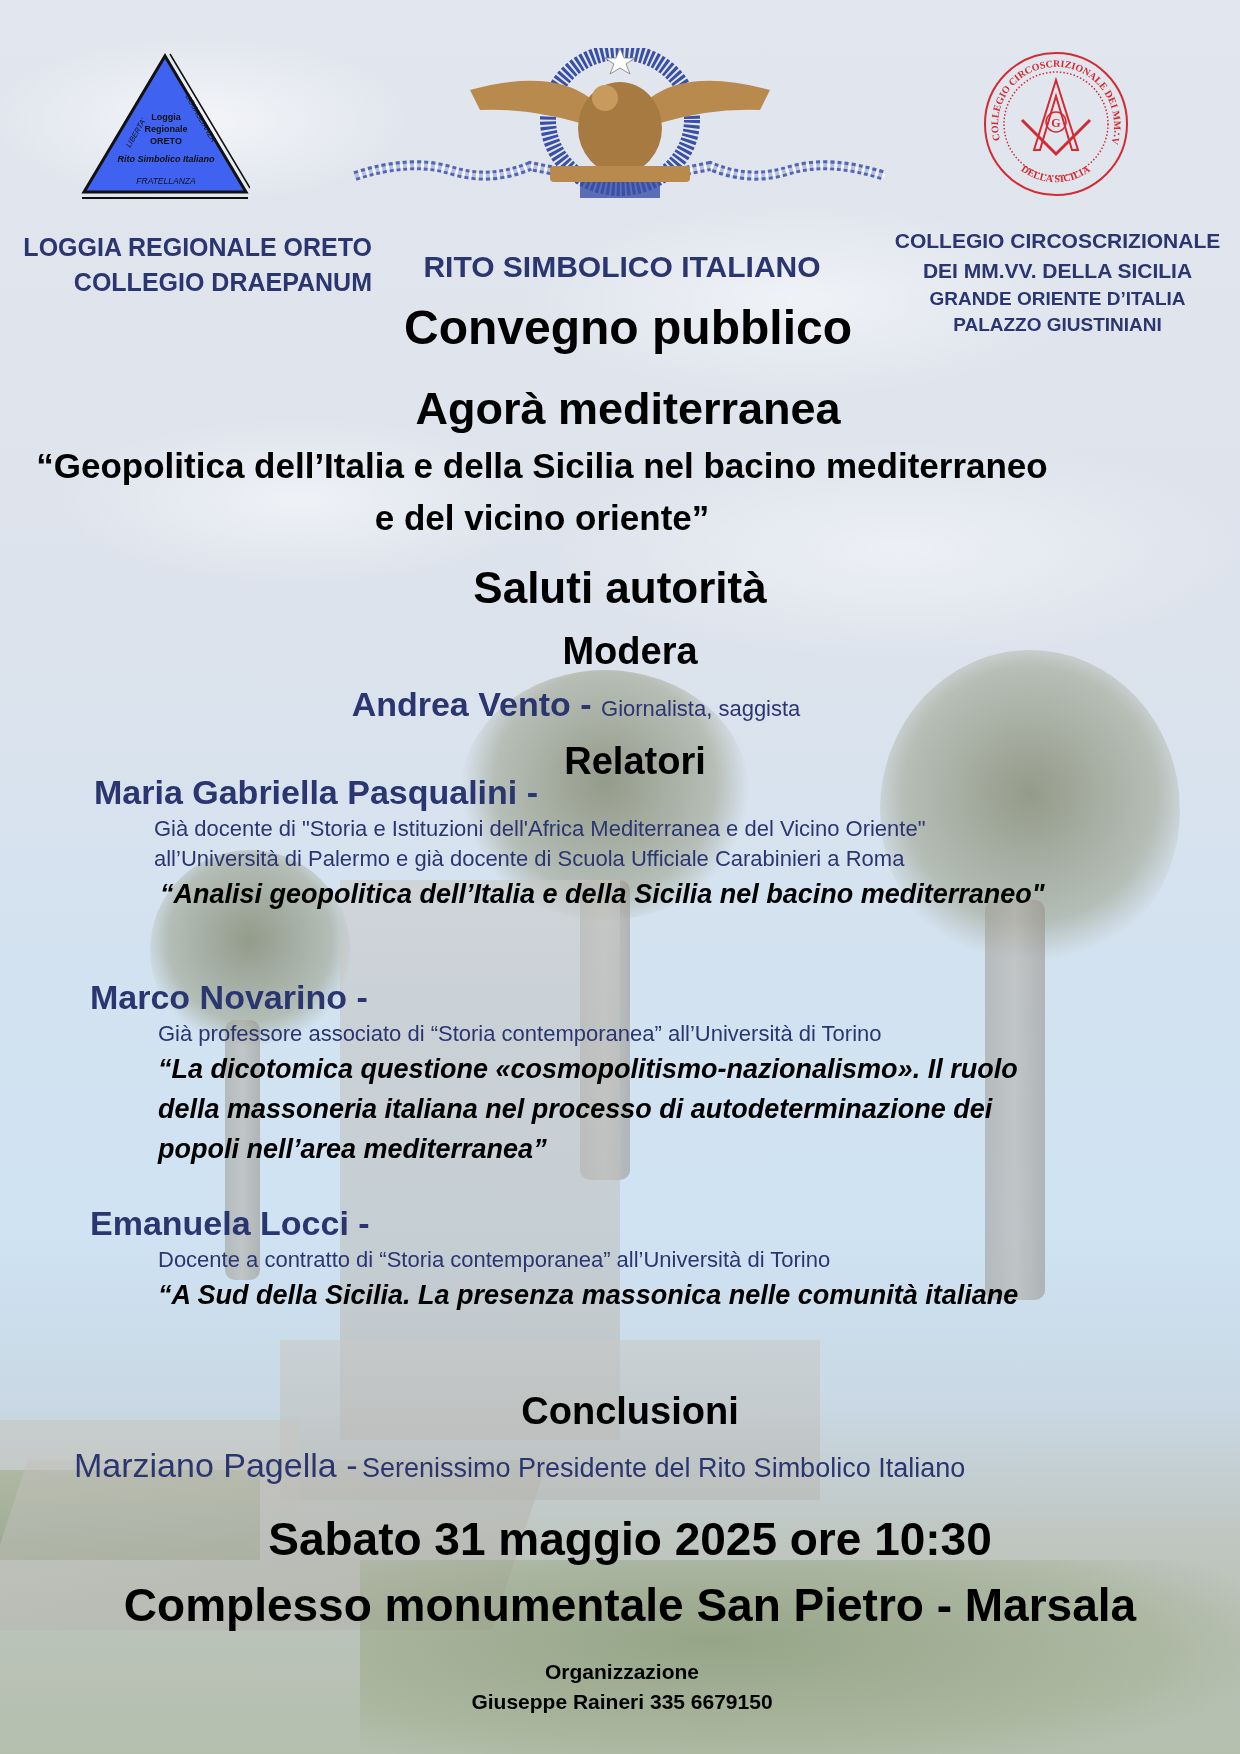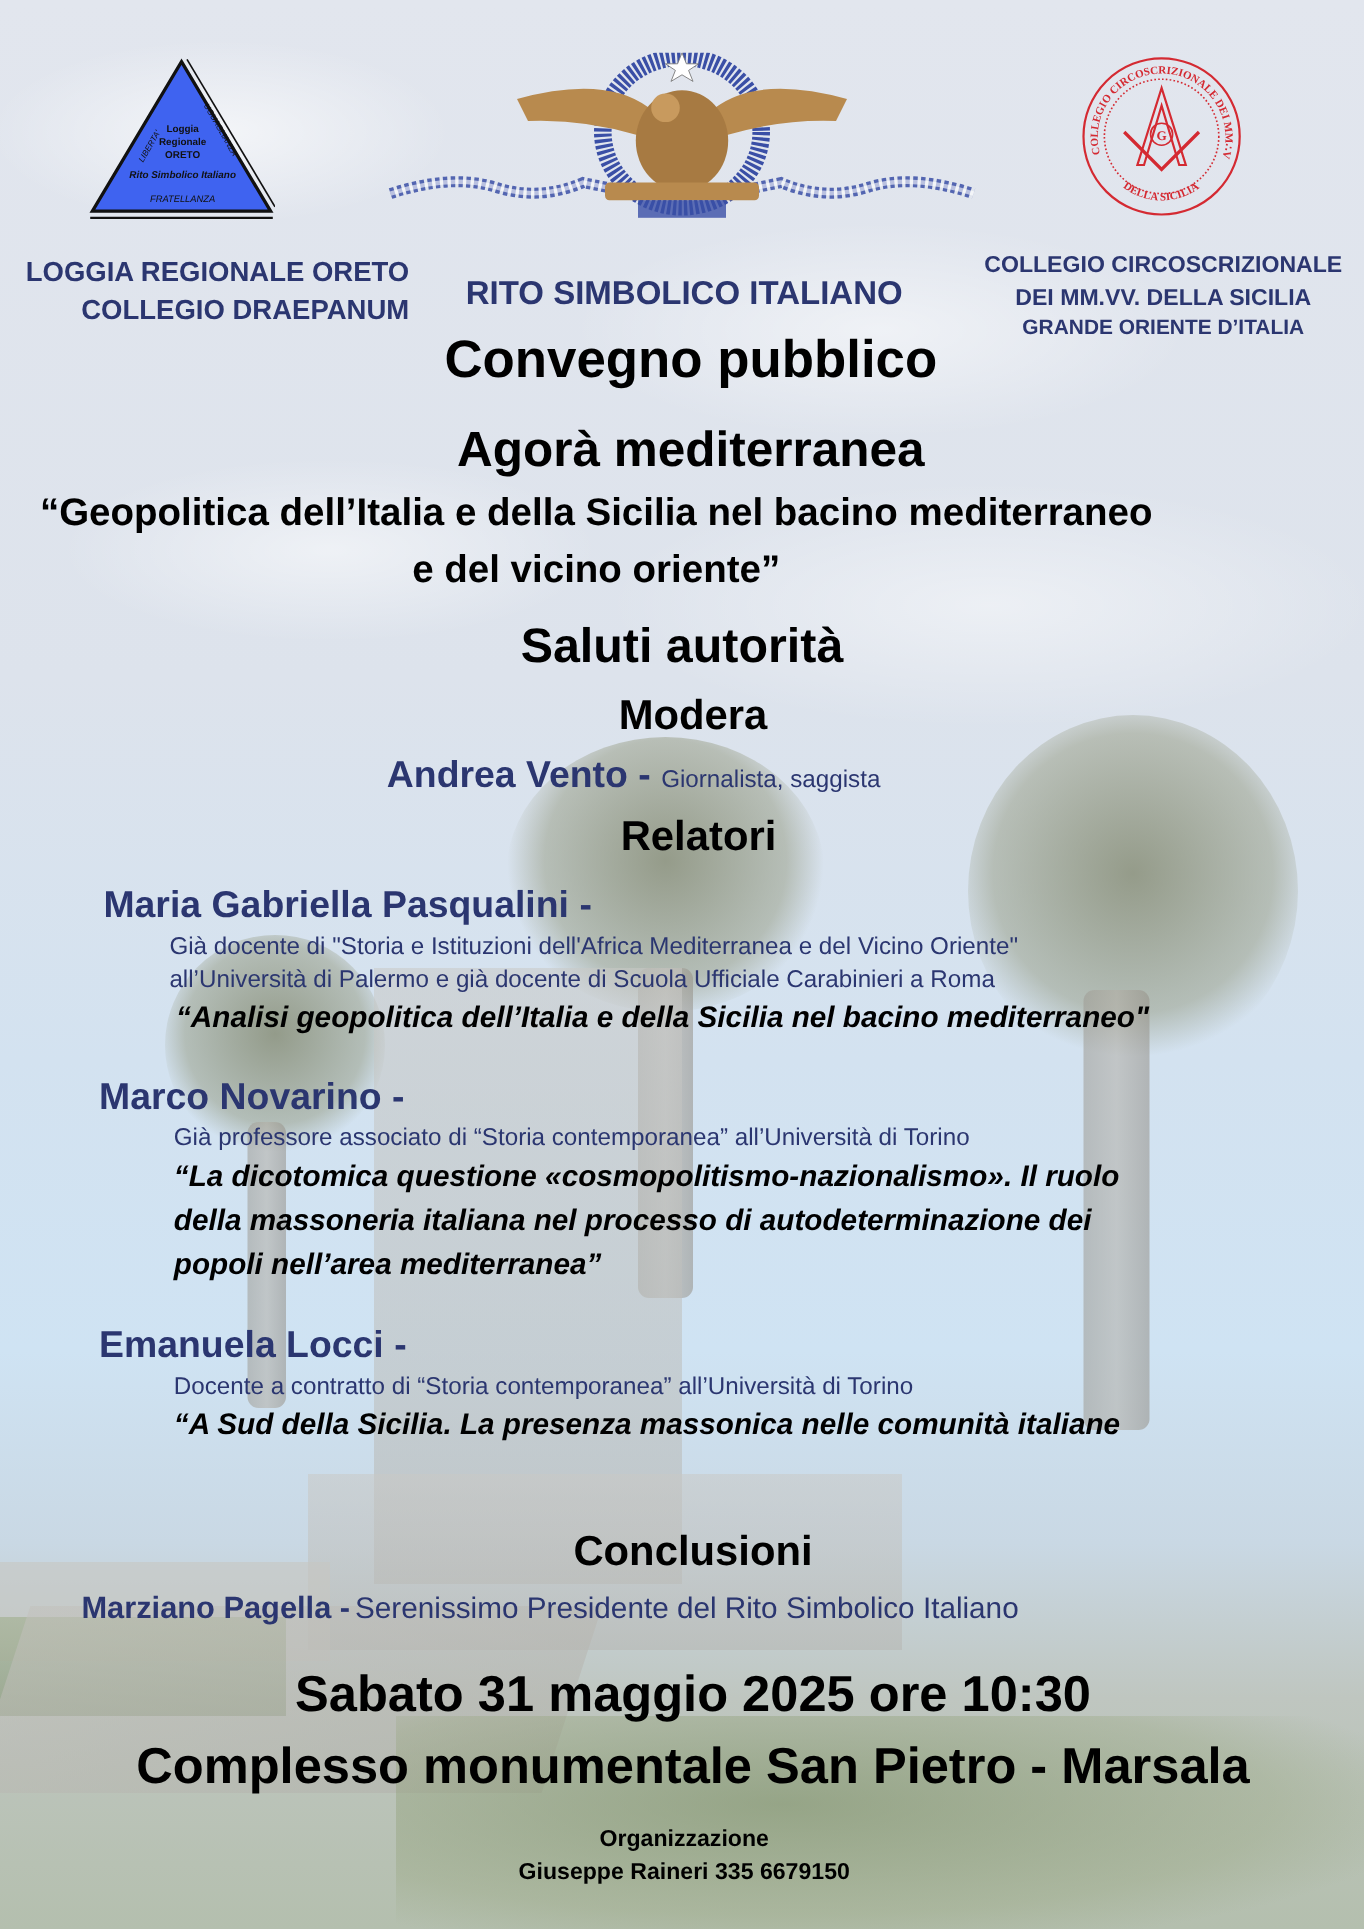--- a/index.html
+++ b/index.html
@@ -55,21 +55,21 @@
   .t-moderator .nm { font-size:34px; font-weight:bold; }
   .t-moderator .rl { font-size:22px; }
   .t-relatori { left:0; width:1240px; top:740px; font-size:38px; font-weight:bold; padding-left:15px; }
 
   .sp-name { font-size:34px; font-weight:bold; }
   .sp-role { font-size:22px; line-height:30px; }
   .sp-talk { font-size:27px; font-weight:bold; font-style:italic; line-height:40px; }
 
   .t-concl { left:0; width:1240px; top:1390px; font-size:38px; font-weight:bold; padding-left:10px; }
   .t-concl-person { left:74px; top:1446px; }
-  .t-concl-person .nm { font-size:28px; font-weight:bold; }
+  .t-concl-person .nm { font-size:34px; font-weight:normal; }
   .t-concl-person .rl { font-size:27px; }
 
   .t-date { left:0; width:1240px; top:1512px; font-size:46px; font-weight:bold; padding-left:10px; }
   .t-venue { left:0; width:1240px; top:1578px; font-size:46px; font-weight:bold; padding-left:10px; }
   .t-org-label { left:0; width:1240px; top:1660px; font-size:21px; font-weight:bold; padding-left:2px; }
   .t-org-contact { left:0; width:1240px; top:1690px; font-size:21px; font-weight:bold; padding-left:2px; }
 </style>
 </head>
 <body>
 
@@ -147,36 +147,37 @@
 
 <div class="abs hdr-left navy center">
   <div>LOGGIA REGIONALE ORETO</div>
   <div>COLLEGIO DRAEPANUM</div>
 </div>
 <div class="abs hdr-mid navy center">RITO SIMBOLICO ITALIANO</div>
 <div class="abs hdr-right navy center">
   <div class="l1">COLLEGIO CIRCOSCRIZIONALE</div>
   <div class="l1">DEI MM.VV. DELLA SICILIA</div>
   <div class="l2">GRANDE ORIENTE D’ITALIA</div>
+  <div class="l2">PALAZZO GIUSTINIANI</div>
 </div>
 
 <div class="abs t-convegno black center">Convegno pubblico</div>
 <div class="abs t-agora black center">Agorà mediterranea</div>
 <div class="abs t-geo black center">
   <div>“Geopolitica dell’Italia e della Sicilia nel bacino mediterraneo</div>
   <div>e del vicino oriente”</div>
 </div>
 <div class="abs t-saluti black center">Saluti autorità</div>
 <div class="abs t-modera black center">Modera</div>
 <div class="abs t-moderator navy center">
   <span class="nm">Andrea Vento</span><span class="nm"> - </span><span class="rl">Giornalista, saggista</span>
 </div>
 <div class="abs t-relatori black center">Relatori</div>
 
-<div class="abs" style="left:94px;top:804px;width:1120px;">
+<div class="abs" style="left:94px;top:773px;width:1120px;">
   <div class="sp-name navy">Maria Gabriella Pasqualini -</div>
   <div style="padding-left:60px;margin-top:2px;">
     <div class="sp-role navy">Già docente di "Storia e Istituzioni dell'Africa Mediterranea e del Vicino Oriente"</div>
     <div class="sp-role navy">all’Università di Palermo e già docente di Scuola Ufficiale Carabinieri a Roma</div>
     <div class="sp-talk black" style="margin-left:6px;">“Analisi geopolitica dell’Italia e della Sicilia nel bacino mediterraneo"</div>
   </div>
 </div>
 
 <div class="abs" style="left:90px;top:978px;width:1120px;">
   <div class="sp-name navy">Marco Novarino -</div>

